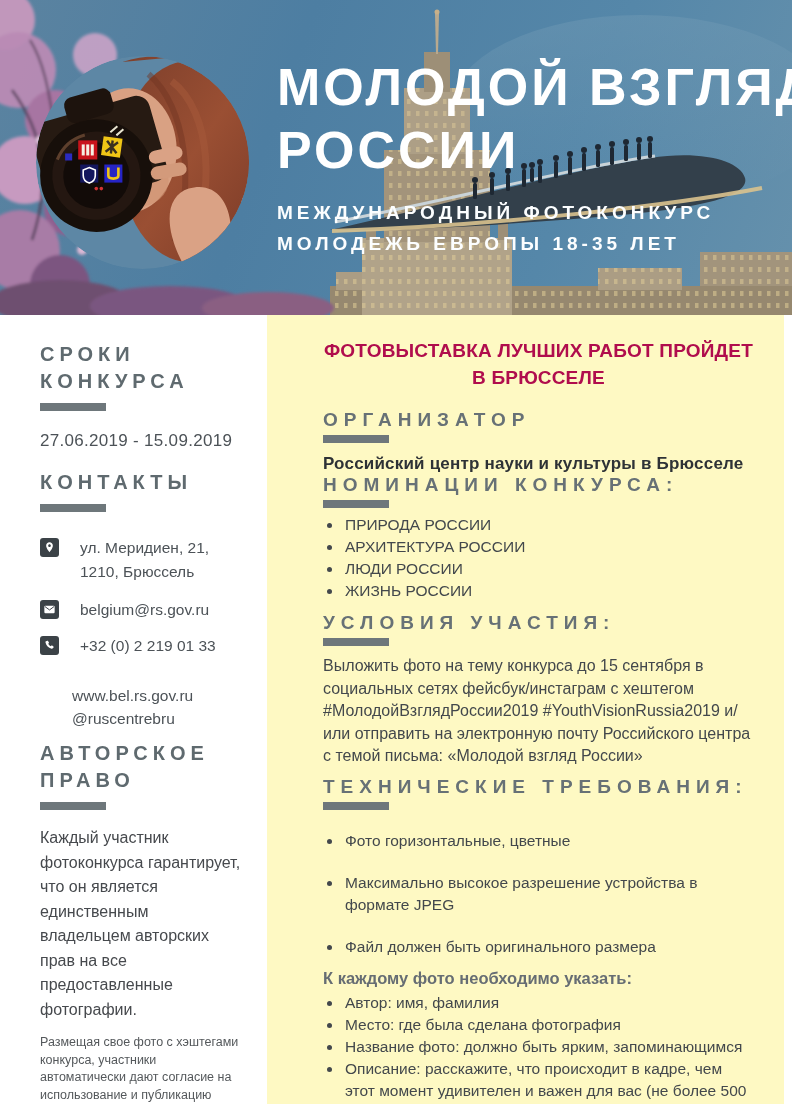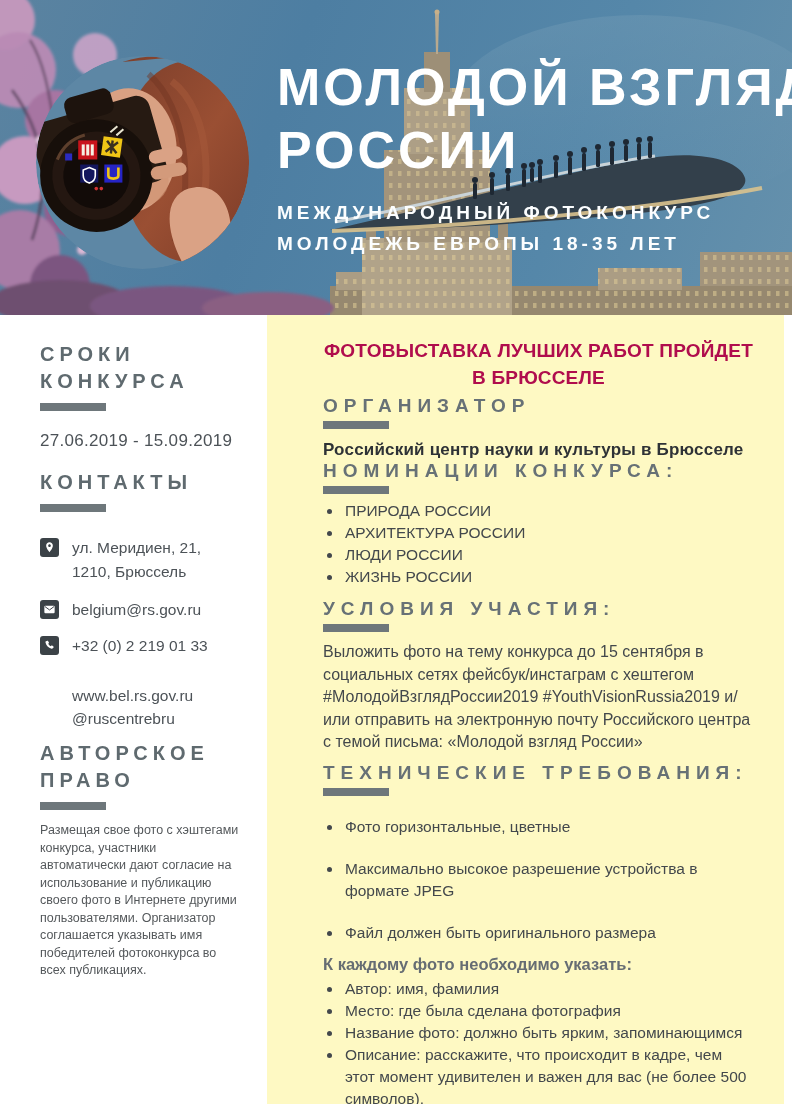--- a/index.html
+++ b/index.html
@@ -25,36 +25,36 @@
 
   .side-heading { font-size:20px; font-weight:bold; color:#5f6a6f; letter-spacing:5px; line-height:27px; }
   .main-heading { font-size:19px; font-weight:bold; color:#677176; letter-spacing:6px; line-height:21px; }
   .rule { width:66px; height:8px; background:#6e777b; margin-top:5px; }
   .side-rule { margin-top:8px; }
 
   .date-text { margin-top:20px; font-size:17px; color:#4c5257; letter-spacing:0.3px; }
   .contacts-heading { margin-top:18px; }
   .copyright-heading { margin-top:10px; }
 
-  .contact-row { display:flex; align-items:flex-start; }
+  .contact-row { display:flex; align-items:flex-start;gap:8px; }
   .row-address { margin-top:24px; }
   .row-email { margin-top:14px; }
   .row-phone { margin-top:12px; }
   .icon-box { width:19px; height:19px; border-radius:3px; background:#3b4247; flex:0 0 19px;
               margin-right:13px; margin-top:2px; display:flex; align-items:center; justify-content:center; }
   .icon-box svg { width:13px; height:13px; display:block; }
   .contact-text { font-size:15.5px; line-height:24px; color:#4c5257; }
   .links-block { margin-left:32px; margin-top:26px; font-size:15.5px; line-height:23px; color:#4c5257; }
   .links-block div { margin:0; }
 
   .copy-text { margin-top:16px; font-size:16px; line-height:24.5px; color:#46494d; }
   .fine-print { margin-top:12px; font-size:12.5px; line-height:17.5px; color:#54585b; }
 
   .banner { text-align:center; color:#b00d4d; font-size:19px; font-weight:bold; line-height:27px; letter-spacing:0.2px; }
-  .organizer-heading { margin-top:4px; }
+  .organizer-heading { margin-top:18px; }
   .org-name { margin-top:11px; font-size:17px; font-weight:bold; color:#2e3236; letter-spacing:0.2px; }
   .nominations-heading { margin-top:0; }
   .conditions-heading { margin-top:10px; }
   .technical-heading { margin-top:8px; }
 
   ul.bullets { margin-top:6px; padding-left:20px; list-style:disc; }
   ul.bullets li { font-size:15.5px; line-height:22px; color:#43484c; padding-left:2px; }
   ul.tech-list { margin-top:8px; }
   ul.tech-list li { line-height:22px;margin-top:20px; }
   .cond-text { margin-top:9px; font-size:16px; line-height:22.5px; color:#43484c; max-width:432px; }
@@ -309,20 +309,21 @@
         <div class="contact-text">+32 (0) 2 219 01 33</div>
       </div>
 
       <div class="links-block">
         <div>www.bel.rs.gov.ru</div>
         <div>@ruscentrebru</div>
       </div>
 
       <h2 class="side-heading copyright-heading">АВТОРСКОЕ ПРАВО</h2>
       <div class="rule side-rule"></div>
+      <p class="copy-text">Каждый участник фотоконкурса гарантирует, что он является единственным владельцем авторских прав на все предоставленные фотографии.</p>
       <p class="fine-print">Размещая свое фото с хэштегами конкурса, участники автоматически дают согласие на использование и публикацию своего фото в Интернете другими пользователями. Организатор соглашается указывать имя победителей фотоконкурса во всех публикациях.</p>
     </aside>
 
     <main class="main">
 
       <div class="banner">
         <div>ФОТОВЫСТАВКА ЛУЧШИХ РАБОТ ПРОЙДЕТ</div>
         <div>В БРЮССЕЛЕ</div>
       </div>
 

